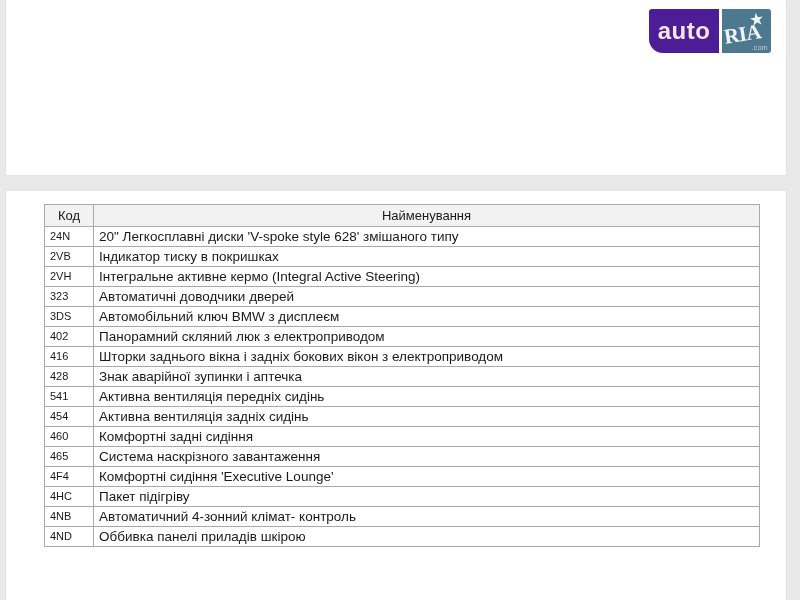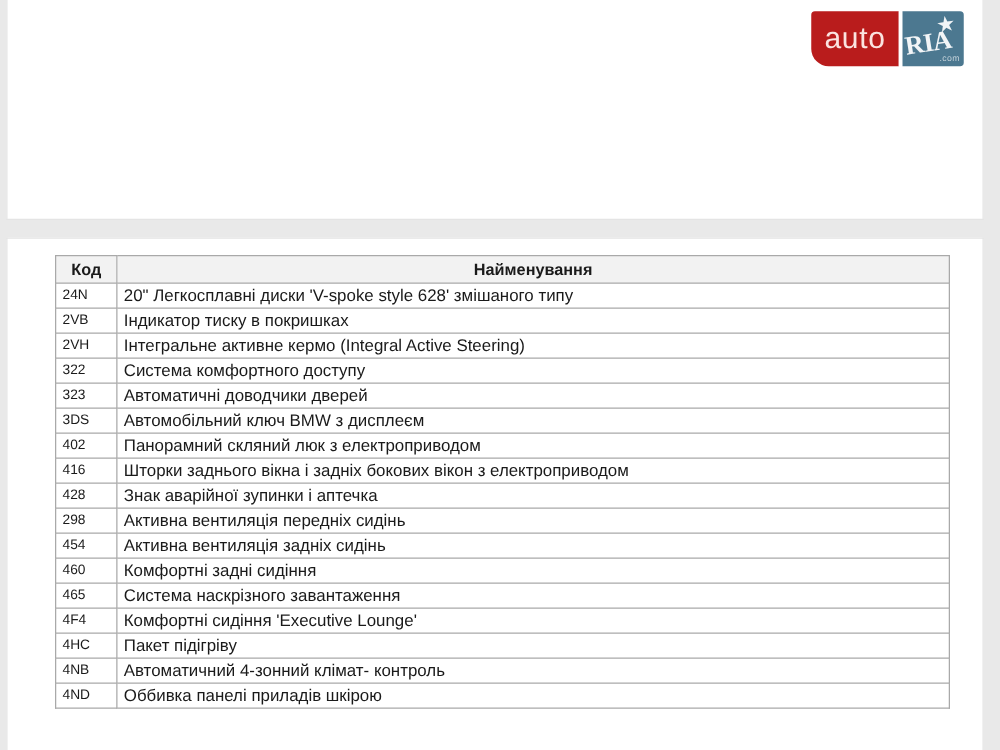--- a/index.html
+++ b/index.html
@@ -40,30 +40,30 @@
     position: absolute;
     left: 643px;
     top: 9px;
     width: 122px;
     height: 44px;
     display: flex;
     align-items: stretch;
   }
   .logo-auto {
     width: 70px;
-    background: #b91c1c;
+    background: #4c1d95;
     border-top-left-radius: 3px;
     border-bottom-left-radius: 14px;
     border-top-right-radius: 0;
     display: flex;
     align-items: center;
     justify-content: center;
     color: #fbe3e0;
     font-size: 24px;
-    font-weight: 400;
+    font-weight: 700;
     letter-spacing: 0.5px;
     font-family: "Liberation Sans", sans-serif;
   }
   .logo-sep {
     width: 3px;
     background: #ffffff;
   }
   .logo-ria {
     position: relative;
     width: 49px;
@@ -133,21 +133,21 @@
     border: 1px solid #a9a9a9;
     padding: 0 5px;
     height: 19px;
     line-height: 19px;
     vertical-align: middle;
     white-space: nowrap;
     overflow: hidden;
   }
   .spec-table thead th {
     background: #f2f2f2;
-    font-weight: bold;
+    font-weight: normal;
     text-align: center;
     height: 21px;
     line-height: 21px;
     font-size: 13px;
   }
   .spec-table tbody td.code-cell {
     text-align: left;
     font-size: 11px;
   }
   .spec-table tbody td.name-cell {
@@ -191,45 +191,41 @@
           </tr>
           <tr>
             <td class="code-cell">2VB</td>
             <td class="name-cell">Індикатор тиску в покришках</td>
           </tr>
           <tr>
             <td class="code-cell">2VH</td>
             <td class="name-cell">Інтегральне активне кермо (Integral Active Steering)</td>
           </tr>
           <tr>
-            <td class="code-cell">322</td>
-            <td class="name-cell">Система комфортного доступу</td>
-          </tr>
-          <tr>
             <td class="code-cell">323</td>
             <td class="name-cell">Автоматичні доводчики дверей</td>
           </tr>
           <tr>
             <td class="code-cell">3DS</td>
             <td class="name-cell">Автомобільний ключ BMW з дисплеєм</td>
           </tr>
           <tr>
             <td class="code-cell">402</td>
             <td class="name-cell">Панорамний скляний люк з електроприводом</td>
           </tr>
           <tr>
             <td class="code-cell">416</td>
             <td class="name-cell">Шторки заднього вікна і задніх бокових вікон з електроприводом</td>
           </tr>
           <tr>
             <td class="code-cell">428</td>
             <td class="name-cell">Знак аварійної зупинки і аптечка</td>
           </tr>
           <tr>
-            <td class="code-cell">298</td>
+            <td class="code-cell">541</td>
             <td class="name-cell">Активна вентиляція передніх сидінь</td>
           </tr>
           <tr>
             <td class="code-cell">454</td>
             <td class="name-cell">Активна вентиляція задніх сидінь</td>
           </tr>
           <tr>
             <td class="code-cell">460</td>
             <td class="name-cell">Комфортні задні сидіння</td>
           </tr>

